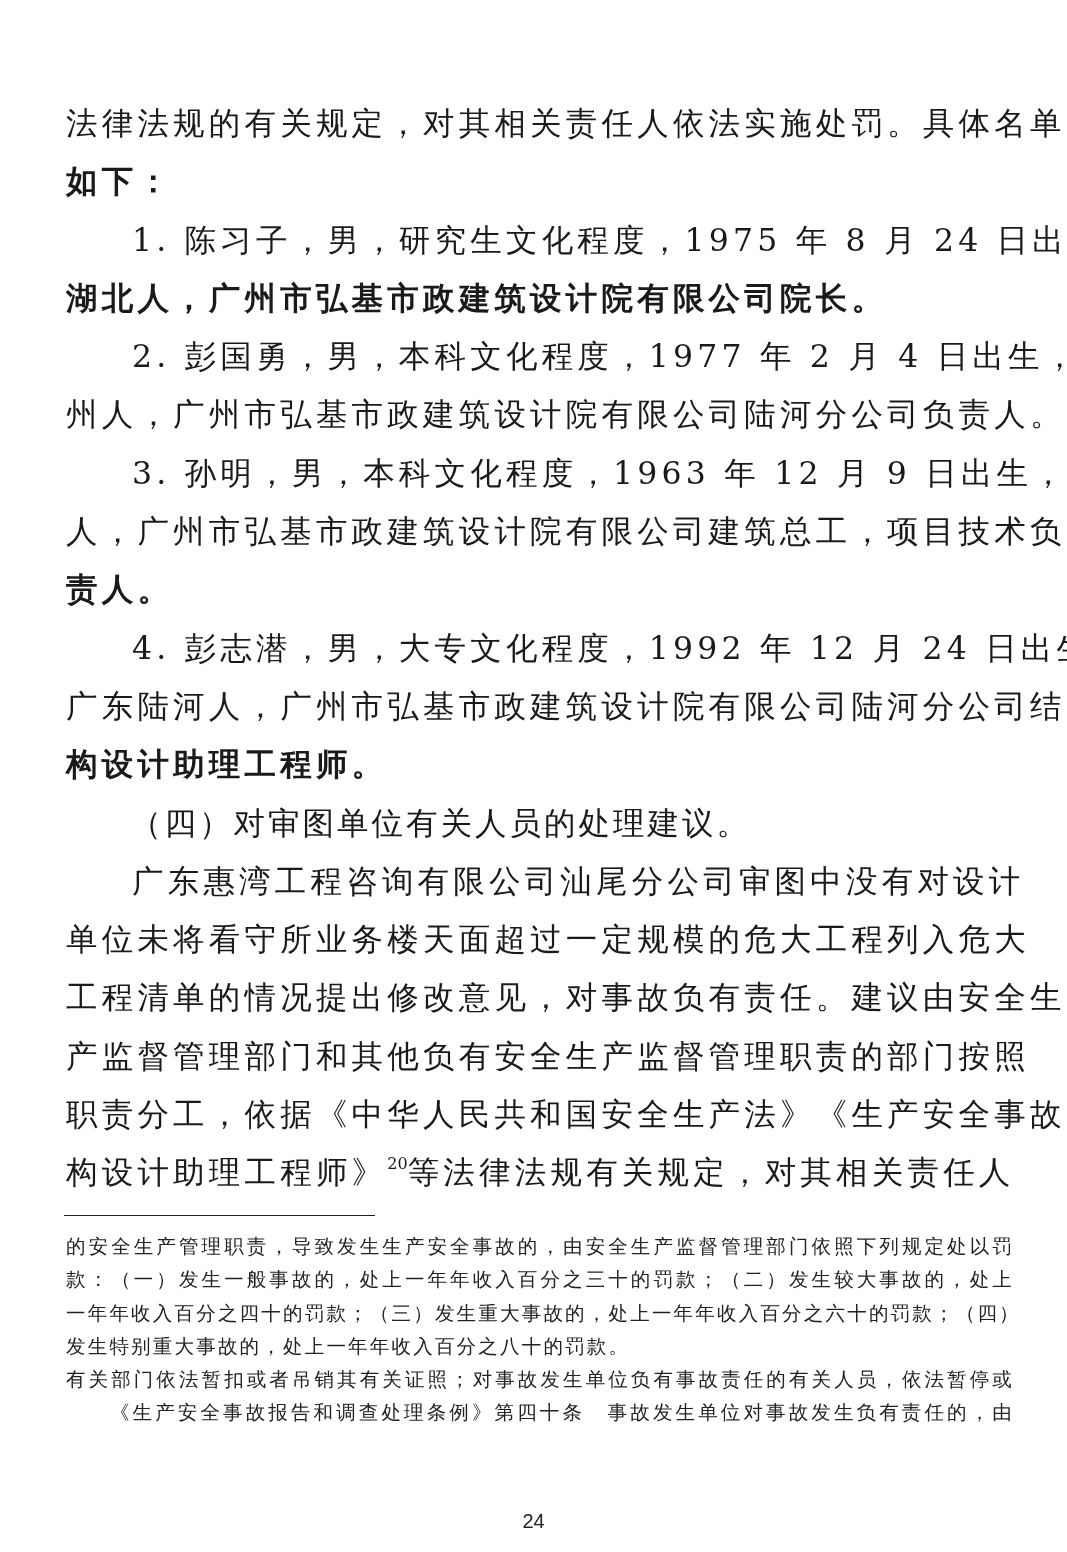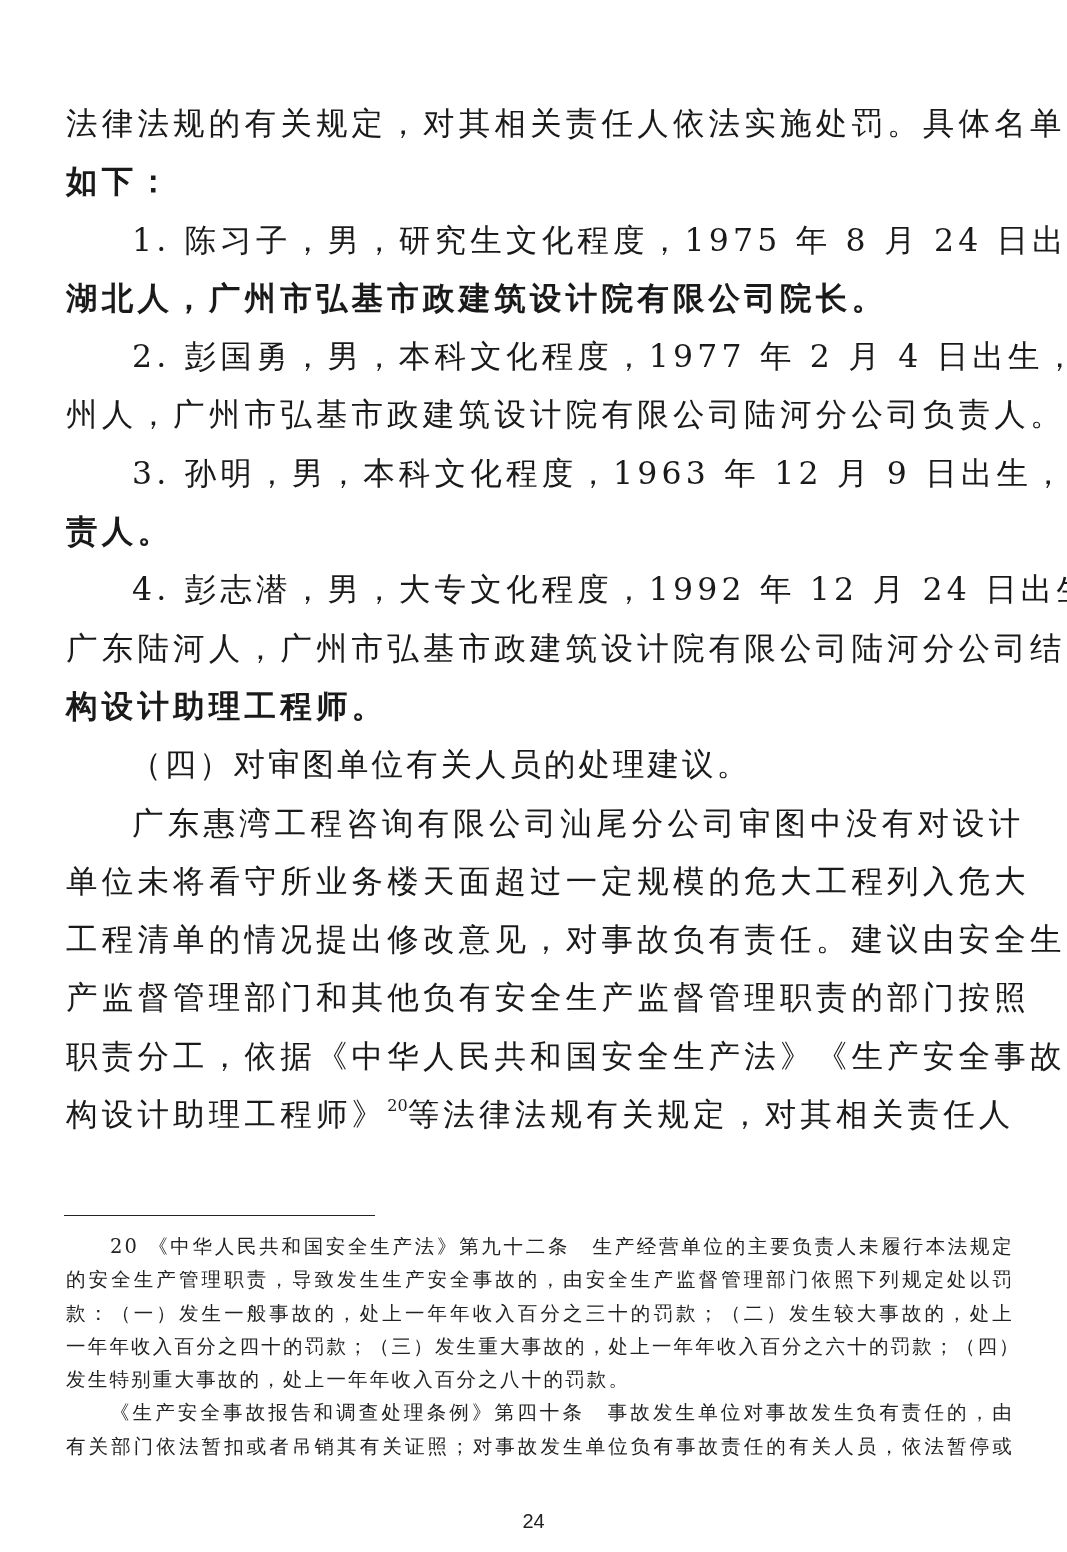--- a/index.html
+++ b/index.html
@@ -100,40 +100,40 @@
 <div class="page">
 
   <div class="body-text">
     <span class="line">法律法规的有关规定，对其相关责任人依法实施处罚。具体名单</span>
     <span class="line last">如下：</span>
     <span class="line indent">1. 陈习子，男，研究生文化程度，1975 年 8 月 24 日出生，</span>
     <span class="line last">湖北人，广州市弘基市政建筑设计院有限公司院长。</span>
     <span class="line indent">2. 彭国勇，男，本科文化程度，1977 年 2 月 4 日出生，广</span>
     <span class="line">州人，广州市弘基市政建筑设计院有限公司陆河分公司负责人。</span>
     <span class="line indent">3. 孙明，男，本科文化程度，1963 年 12 月 9 日出生，辽宁</span>
+    <span class="line">人，广州市弘基市政建筑设计院有限公司建筑总工，项目技术负</span>
     <span class="line last">责人。</span>
     <span class="line indent">4. 彭志潜，男，大专文化程度，1992 年 12 月 24 日出生，</span>
     <span class="line">广东陆河人，广州市弘基市政建筑设计院有限公司陆河分公司结</span>
     <span class="line last">构设计助理工程师。</span>
     <span class="line heading">（四）对审图单位有关人员的处理建议。</span>
     <span class="line indent">广东惠湾工程咨询有限公司汕尾分公司审图中没有对设计</span>
     <span class="line">单位未将看守所业务楼天面超过一定规模的危大工程列入危大</span>
     <span class="line">工程清单的情况提出修改意见，对事故负有责任。建议由安全生</span>
     <span class="line">产监督管理部门和其他负有安全生产监督管理职责的部门按照</span>
     <span class="line">职责分工，依据《中华人民共和国安全生产法》《生产安全事故</span>
     <span class="line"><span>构设计助理工程师》</span><sup class="fnref">20</sup><span>等法律法规有关规定，对其相关责任人</span></span>
   </div>
 
   <div class="fn-sep"></div>
 
   <div class="footnotes">
-    <span class="fn-line indent">20 《中华人民共和国安全生产法》第九十二条　生产经营单位的主要负责人未履行本法规定</span>
     <span class="fn-line">的安全生产管理职责，导致发生生产安全事故的，由安全生产监督管理部门依照下列规定处以罚</span>
     <span class="fn-line">款：（一）发生一般事故的，处上一年年收入百分之三十的罚款；（二）发生较大事故的，处上</span>
     <span class="fn-line">一年年收入百分之四十的罚款；（三）发生重大事故的，处上一年年收入百分之六十的罚款；（四）</span>
     <span class="fn-line last">发生特别重大事故的，处上一年年收入百分之八十的罚款。</span>
+    <span class="fn-line">有关部门依法暂扣或者吊销其有关证照；对事故发生单位负有事故责任的有关人员，依法暂停或</span>
     <span class="fn-line indent">《生产安全事故报告和调查处理条例》第四十条　事故发生单位对事故发生负有责任的，由</span>
-    <span class="fn-line">有关部门依法暂扣或者吊销其有关证照；对事故发生单位负有事故责任的有关人员，依法暂停或</span>
   </div>
 
   <div class="page-number">24</div>
 
 </div>
 
 </body></html>

